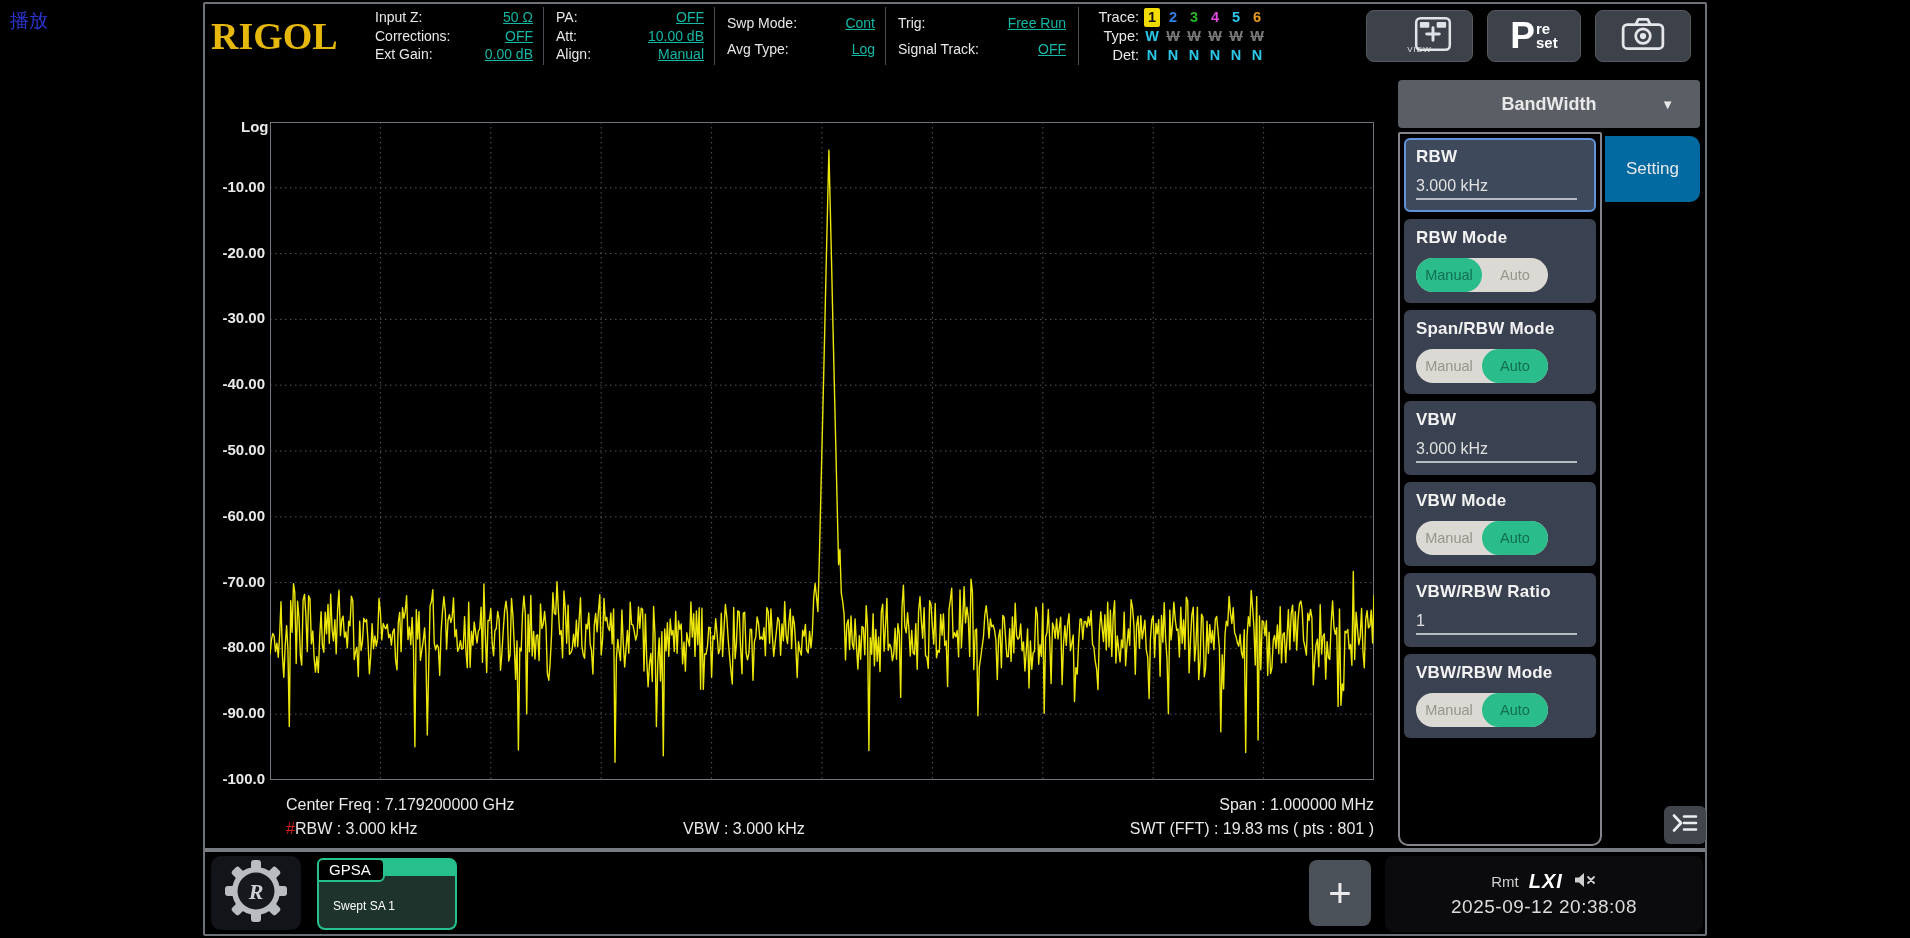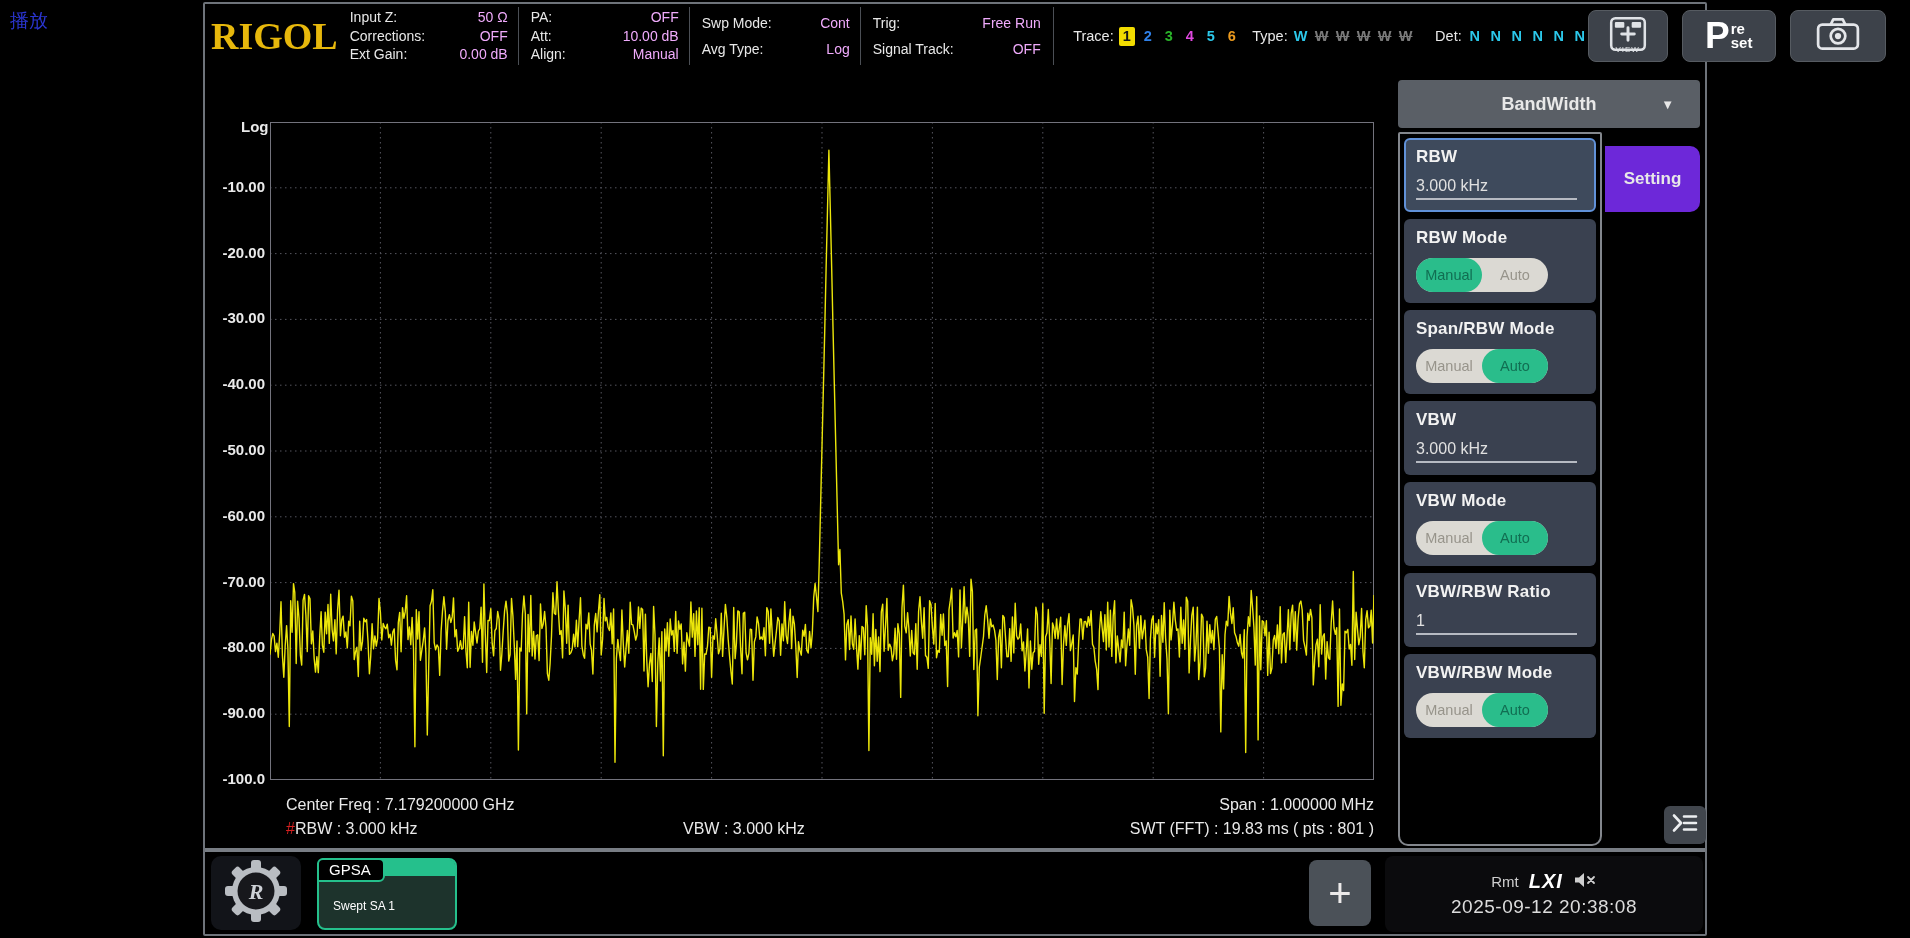--- a/index.html
+++ b/index.html
@@ -17,32 +17,32 @@
         font-weight:bold;font-size:38px;color:#e7b80c;letter-spacing:0px;}
   .hgroup{display:flex;flex-direction:column;justify-content:center;
           padding:0 10px 0 12px;font-size:14px;line-height:18.5px;}
   .hgroup:not(:first-child),#trace-panel{border-left:1px solid #4b4f55;}
   .hgroup:nth-child(1){width:158px;}
   .hgroup:nth-child(2){width:148px;}
   .hgroup:nth-child(3){width:148px;}
   .hgroup:nth-child(4){width:168px;}
   .hgroup.two .hrow{line-height:26px;}
   .hrow{display:flex;justify-content:space-between;gap:12px;white-space:nowrap;}
-  .hrow .hl{color:#e8e8e8;} .hrow .hv{color:#f0abfc;}
-  #trace-panel{margin-left:2px;padding-left:12px;display:flex;flex-direction:row;
+  .hrow .hl{color:#e8e8e8;} .hrow .hv{color:#14b8a6;text-decoration:underline;}
+  #trace-panel{margin-left:2px;padding-left:12px;display:flex;flex-direction:column;
                justify-content:center;gap:0px;font-size:14.5px;}
   .trow{display:flex;align-items:center;gap:5px;line-height:19px;}
   .trow .tlabel{width:48px;text-align:right;}
   .titem{width:16px;text-align:center;font-weight:bold;}
   .titem.box{background:#f2dc00;color:#141414;border-radius:2px;}
   .titem.strike{text-decoration:line-through;}
   #hbtns{margin-left:auto;display:flex;gap:14px;align-items:center;padding-right:8px;}
   .hbtn{height:50px;background:#3d424a;border:1px solid #565b61;border-radius:8px;
         display:flex;align-items:center;justify-content:center;cursor:pointer;}
-  #btn-view{width:78px;position:relative;}
+  #btn-view{width:78px;position:relative;padding-left:27px;}
   #btn-view .view-label{position:absolute;bottom:7px;left:0;right:0;text-align:center;
         font-size:8px;letter-spacing:1px;color:#dfe2e6;}
   #btn-preset{width:92px;}
   #btn-camera{width:94px;}
   .preset-p{font-size:37px;font-weight:bold;color:#fff;line-height:0.9;}
   .preset-col{display:flex;flex-direction:column;font-size:15px;font-weight:bold;
               line-height:14px;color:#fff;margin-left:1px;}
 
   
   #toolbar{position:absolute;left:10px;top:80px;height:36px;display:flex;align-items:center;}
@@ -77,23 +77,23 @@
   .card .clabel{font-size:17px;font-weight:bold;color:#f2f2f2;letter-spacing:0.2px;}
   .card.value-card{height:74px;}
   .card .cvalue{margin-top:10px;font-size:16px;color:#e0e0e0;border-bottom:2px solid #b6bac2;
                 padding-bottom:3px;width:96%;}
   .card.selected{border:2px solid #6191d8;background:#3e4a5c;padding:7px 10px;}
   .card.toggle-card{height:84px;}
   .toggle{margin-top:10px;width:132px;height:34px;background:#dbd9d3;border-radius:17px;display:flex;}
   .topt{flex:1;display:flex;align-items:center;justify-content:center;font-size:14.5px;
         color:#97948b;cursor:pointer;}
   .topt.active{background:#2abd8b;border-radius:17px;color:#116e52;}
-  #setting-tab{position:absolute;left:1400px;top:142px;width:95px;height:66px;background:#6d28d9;
+  #setting-tab{position:absolute;left:1400px;top:132px;width:95px;height:66px;background:#0369a1;
                border-radius:0 10px 10px 0;display:flex;align-items:center;justify-content:center;
-               font-weight:bold;font-size:17px;cursor:pointer;}
+               font-weight:normal;font-size:17px;cursor:pointer;}
   #expand-btn{position:absolute;left:1459px;top:802px;width:42px;height:38px;background:#41464d;
               border-radius:6px;display:flex;align-items:center;justify-content:center;cursor:pointer;}
 
   #divider{position:absolute;left:0;top:844px;width:1500px;height:4px;background:#787d84;}
 
   
   #gear-btn{position:absolute;left:6px;top:852px;width:90px;height:74px;background:#121419;
             border-radius:10px;display:flex;align-items:center;justify-content:center;cursor:pointer;}
   #mode-tab{position:absolute;left:112px;top:854px;width:140px;height:72px;border:2px solid #25c08c;
             border-radius:8px;background:#1d332c;box-sizing:border-box;cursor:pointer;}

